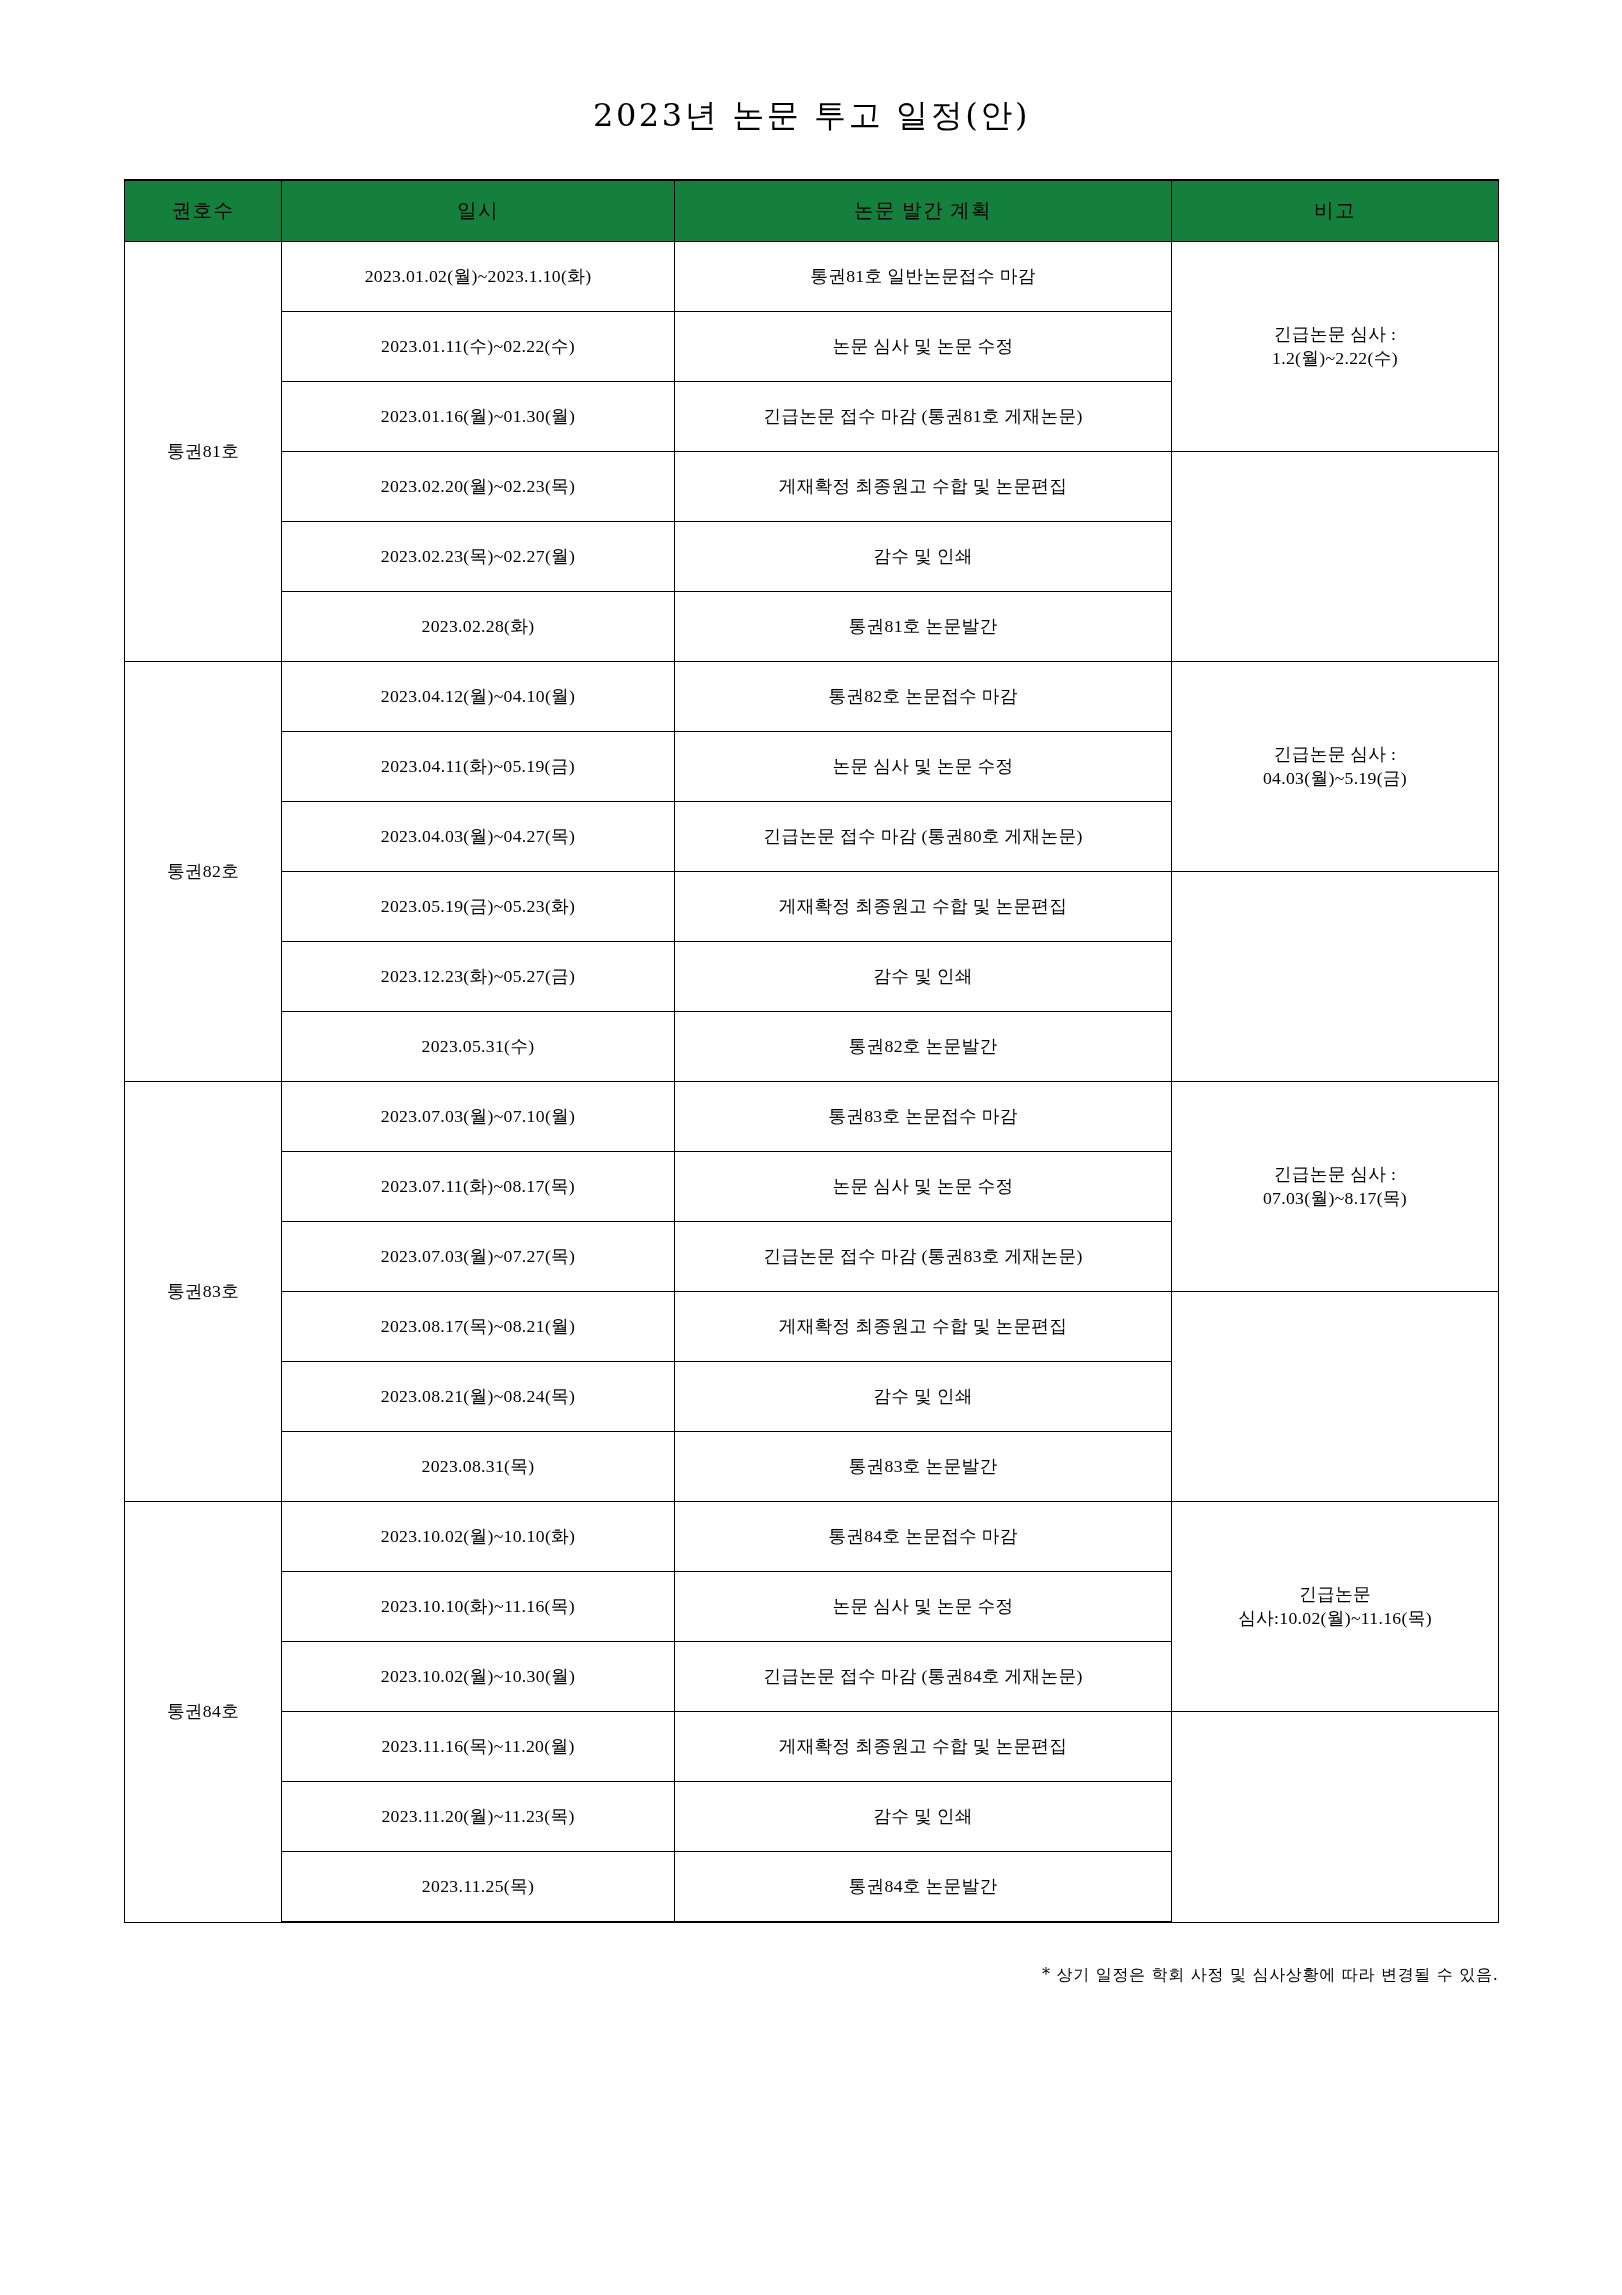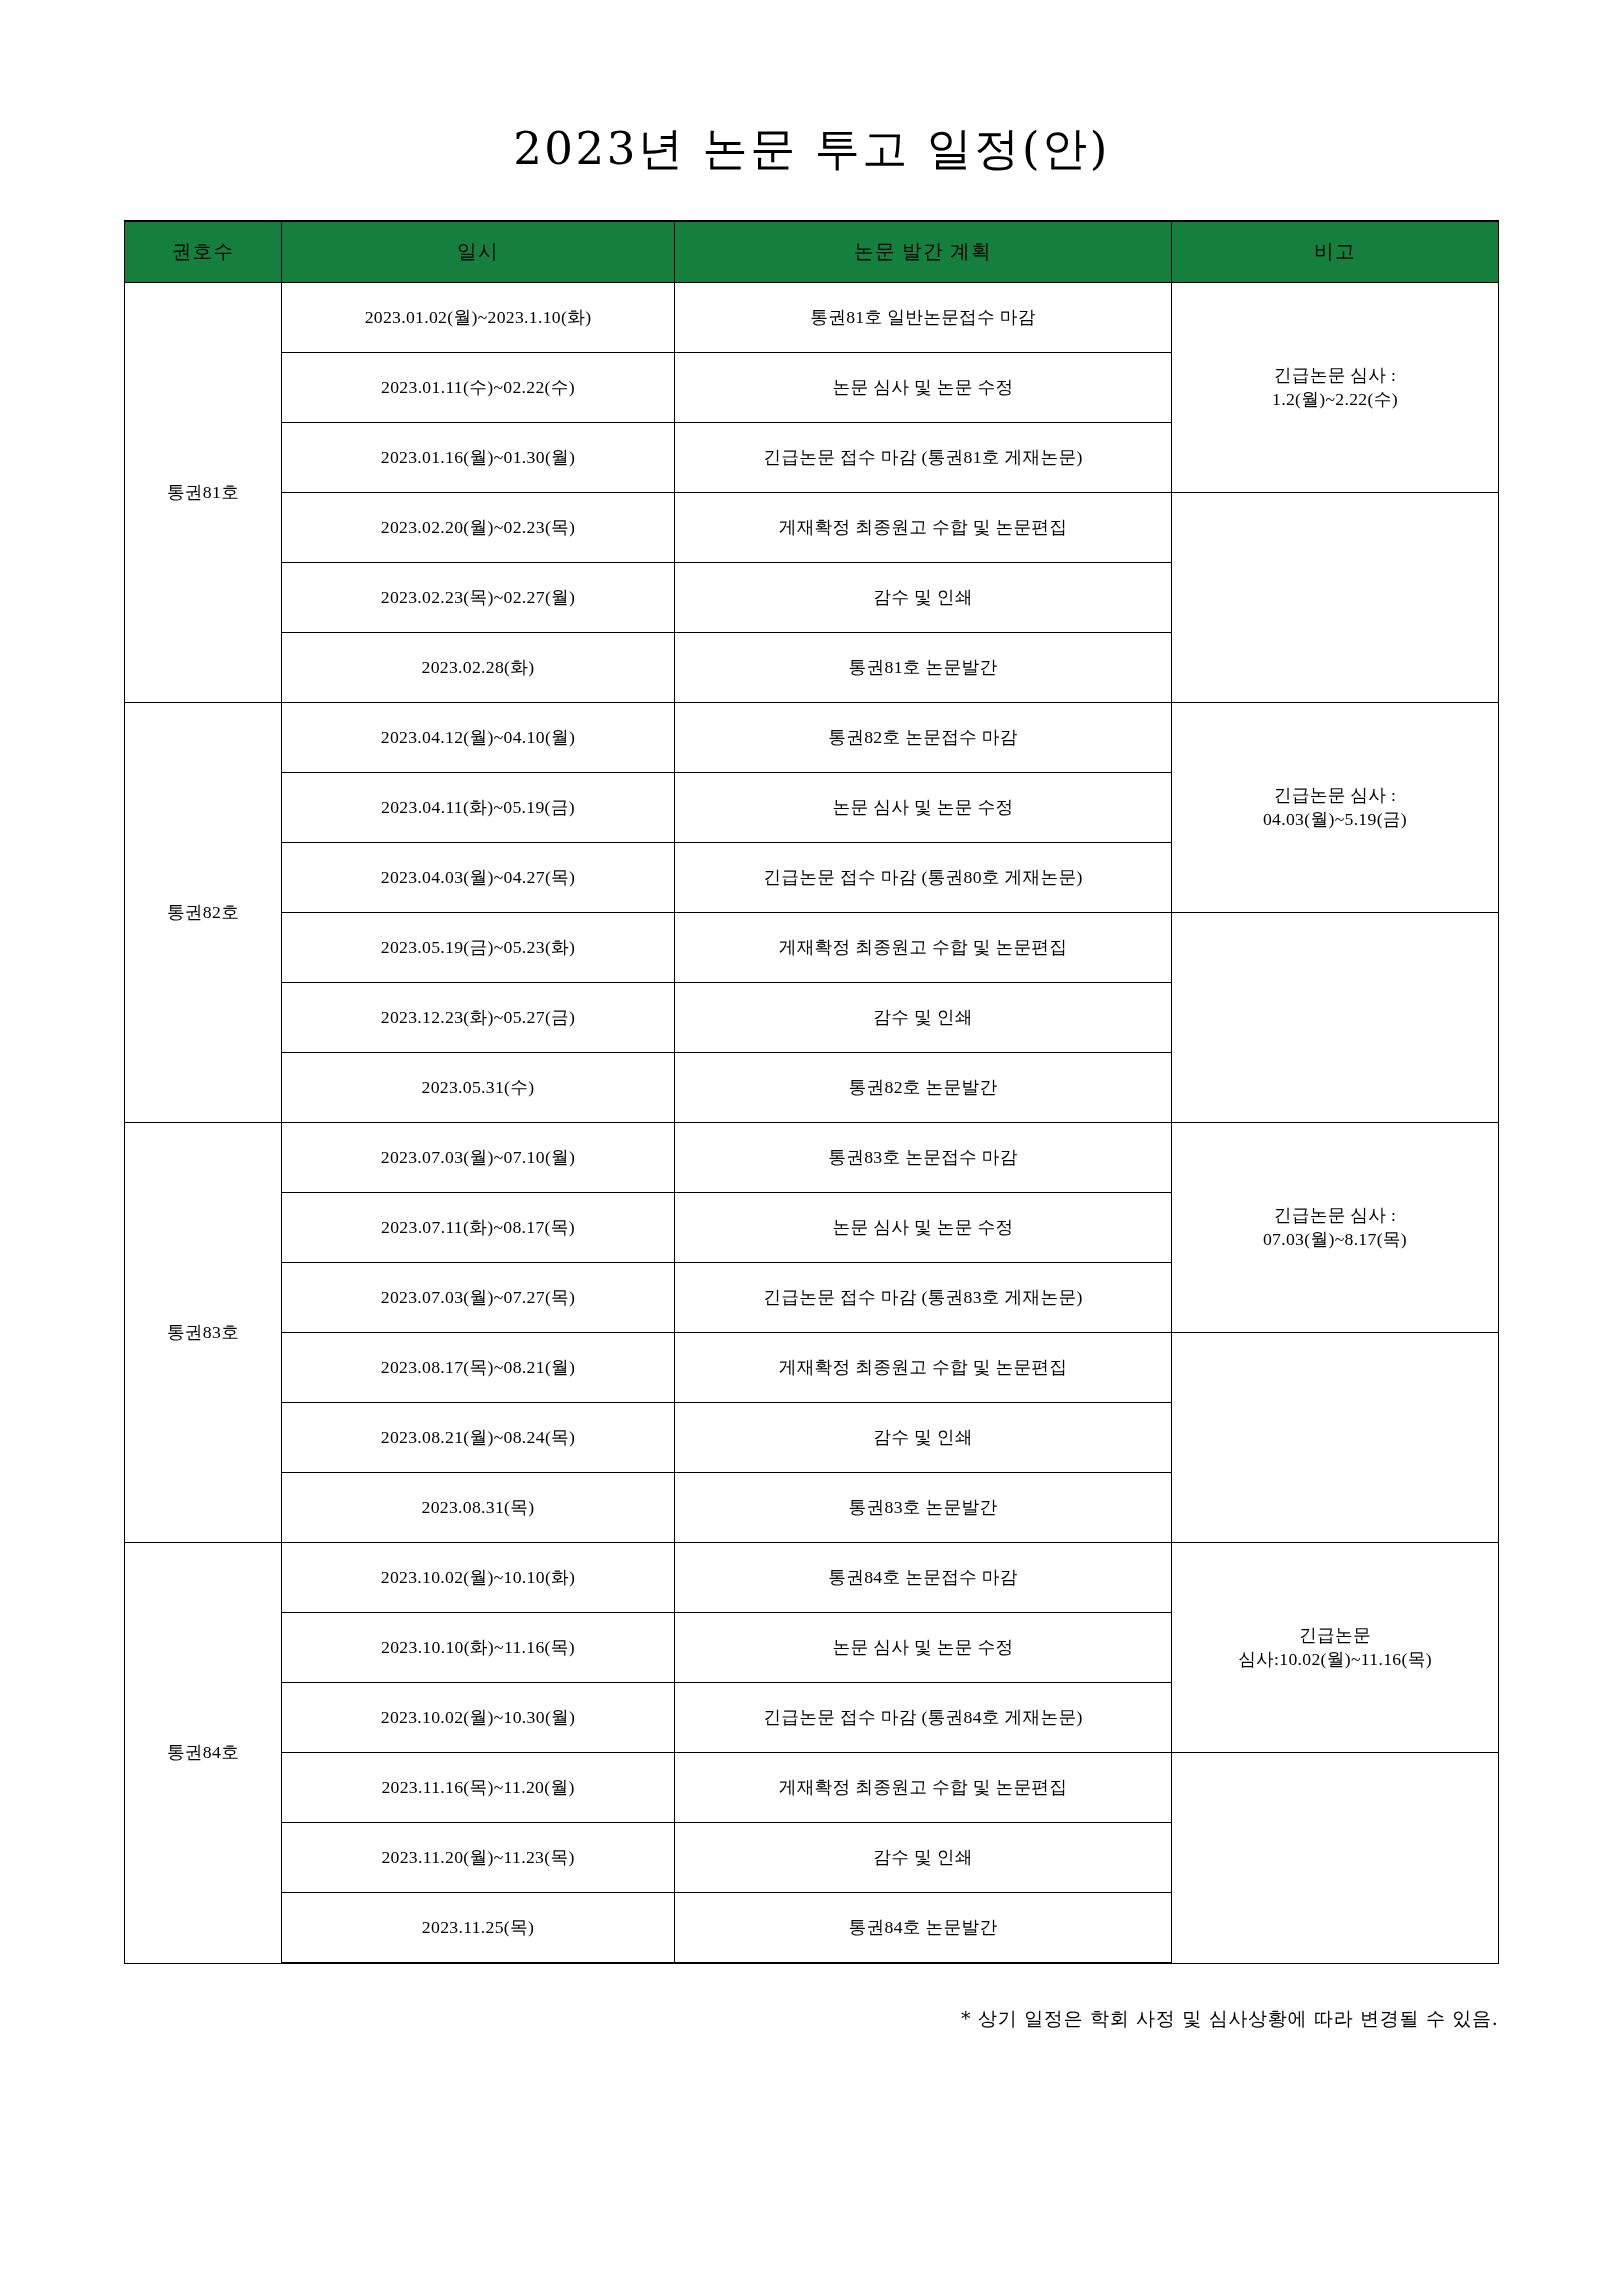--- a/index.html
+++ b/index.html
@@ -16,25 +16,25 @@
   }
   .page {
     position: relative;
     width: 1623px;
     height: 2295px;
     box-sizing: border-box;
     padding: 0 124px;
   }
   .doc-title {
     text-align: center;
-    font-size: 45px;
+    font-size: 32px;
     letter-spacing: 2.6px;
     font-weight: normal;
     margin: 0;
-    padding-top: 119px;
+    padding-top: 94px;
     padding-bottom: 0;
     font-family: "DejaVu Serif", serif;
   }
   table.schedule {
     width: 1374px;
     margin: 41px auto 0 auto;
     border-collapse: collapse;
     table-layout: fixed;
   }
   table.schedule col.c1 { width: 157px; }
@@ -75,21 +75,21 @@
   }
   td.note {
     font-size: 17px;
     line-height: 1.45;
   }
   td.note .nline { display: block; }
   .footnotes {
     width: 1374px;
     margin: 38px auto 0 auto;
     text-align: right;
-    font-size: 19px;
+    font-size: 16px;
     line-height: 1.75;
     letter-spacing: 0.7px;
     font-family: "DejaVu Serif", serif;
   }
   .footnotes div { display: block; }
 </style>
 </head>
 <body>
 
 <div class="page">

